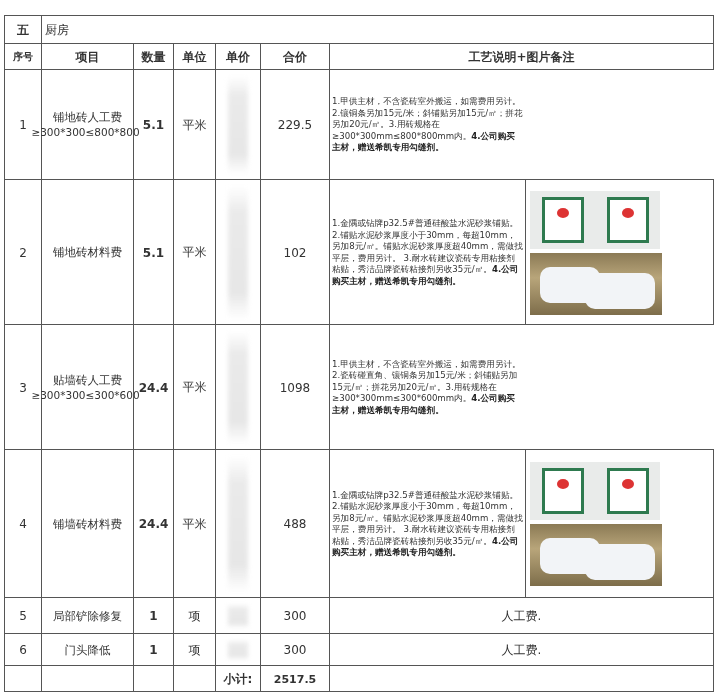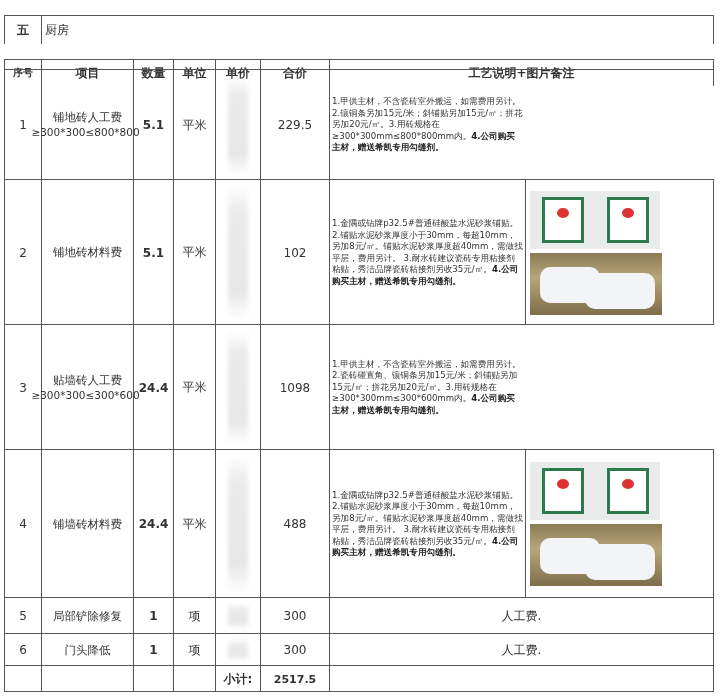--- a/index.html
+++ b/index.html
@@ -38,21 +38,21 @@
 </head>
 <body>
 
 <div class="grid">
 
   <div class="row" style="top:0;height:28px;">
     <div class="cell c-seq hdr">五</div>
     <div class="cell c-section-title">厨房</div>
   </div>
 
-  <div class="row" style="top:44px;height:26px;">
+  <div class="row" style="top:28px;height:26px;">
     <div class="cell c-seq hdr" style="font-size:10px;">序号</div>
     <div class="cell c-item hdr">项目</div>
     <div class="cell c-qty hdr">数量</div>
     <div class="cell c-unit hdr">单位</div>
     <div class="cell c-price hdr">单价</div>
     <div class="cell c-total hdr">合价</div>
     <div class="cell c-merge hdr">工艺说明+图片备注</div>
   </div>
 
   <div class="row" style="top:54px;height:110px;">

